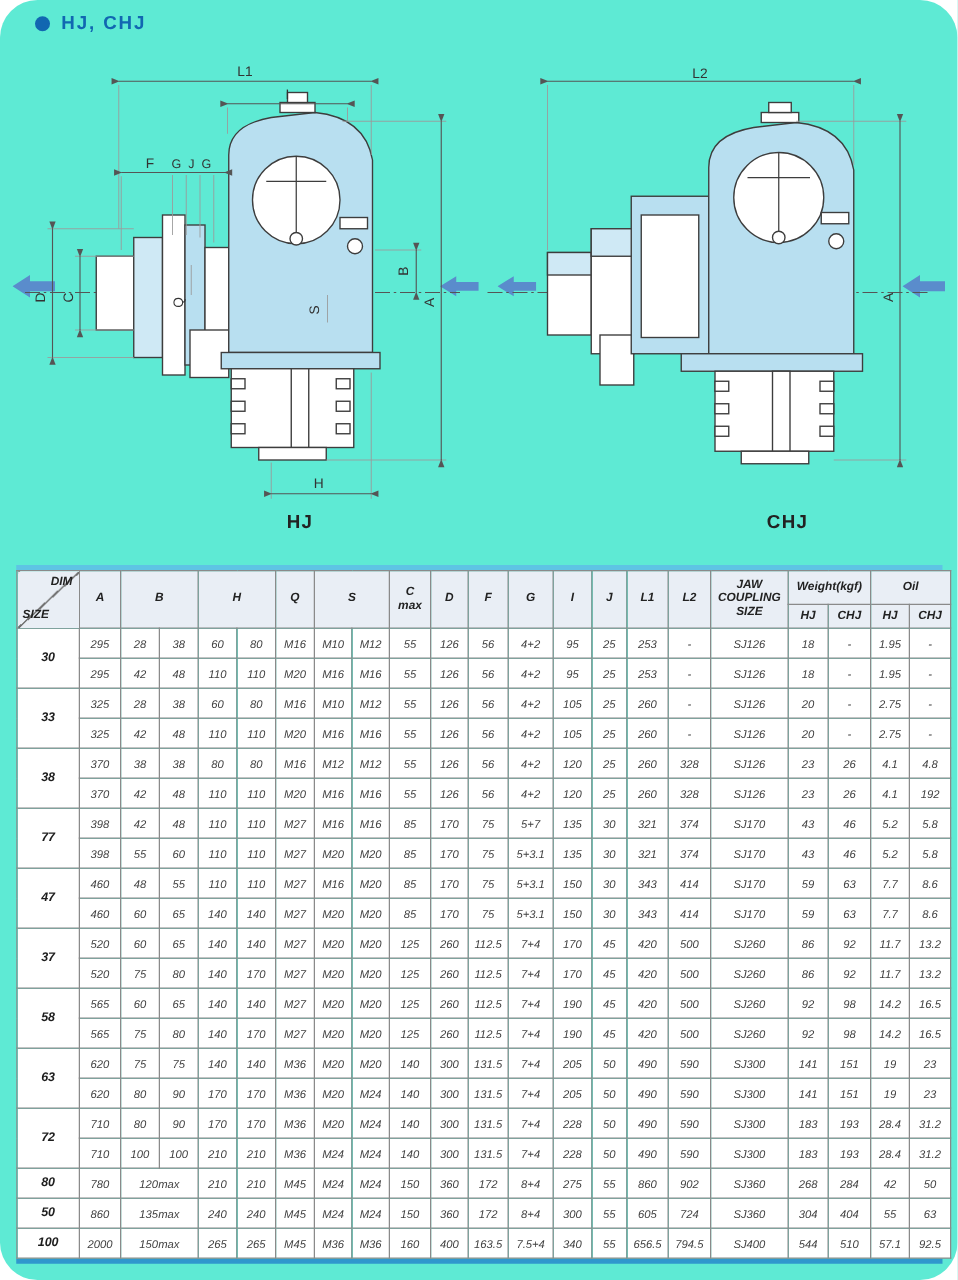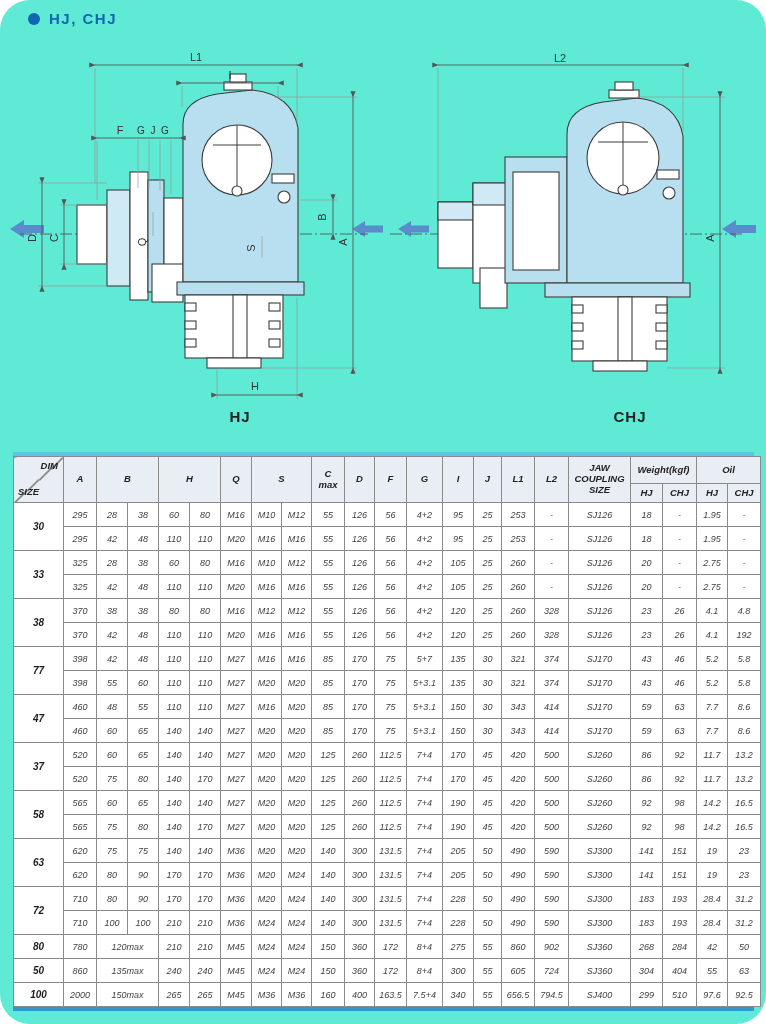--- a/index.html
+++ b/index.html
@@ -742,22 +742,22 @@
             <td>M36</td>
             <td>160</td>
             <td>400</td>
             <td>163.5</td>
             <td>7.5+4</td>
             <td>340</td>
             <td>55</td>
             <td>656.5</td>
             <td>794.5</td>
             <td>SJ400</td>
-            <td>299</td>
+            <td>544</td>
             <td>510</td>
-            <td>97.6</td>
+            <td>57.1</td>
             <td>92.5</td>
           </tr>
         </tbody>
       </table>
   </div>
 
 </div>
 
 </body></html>

